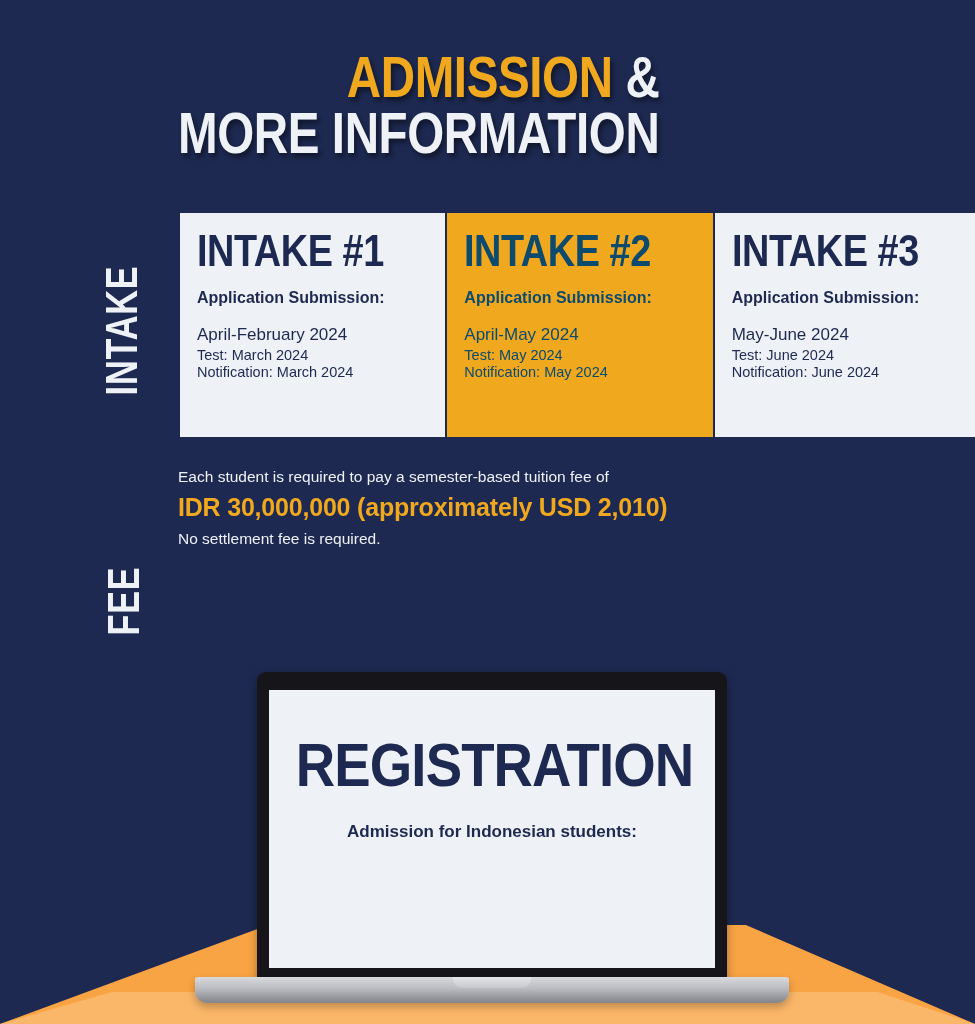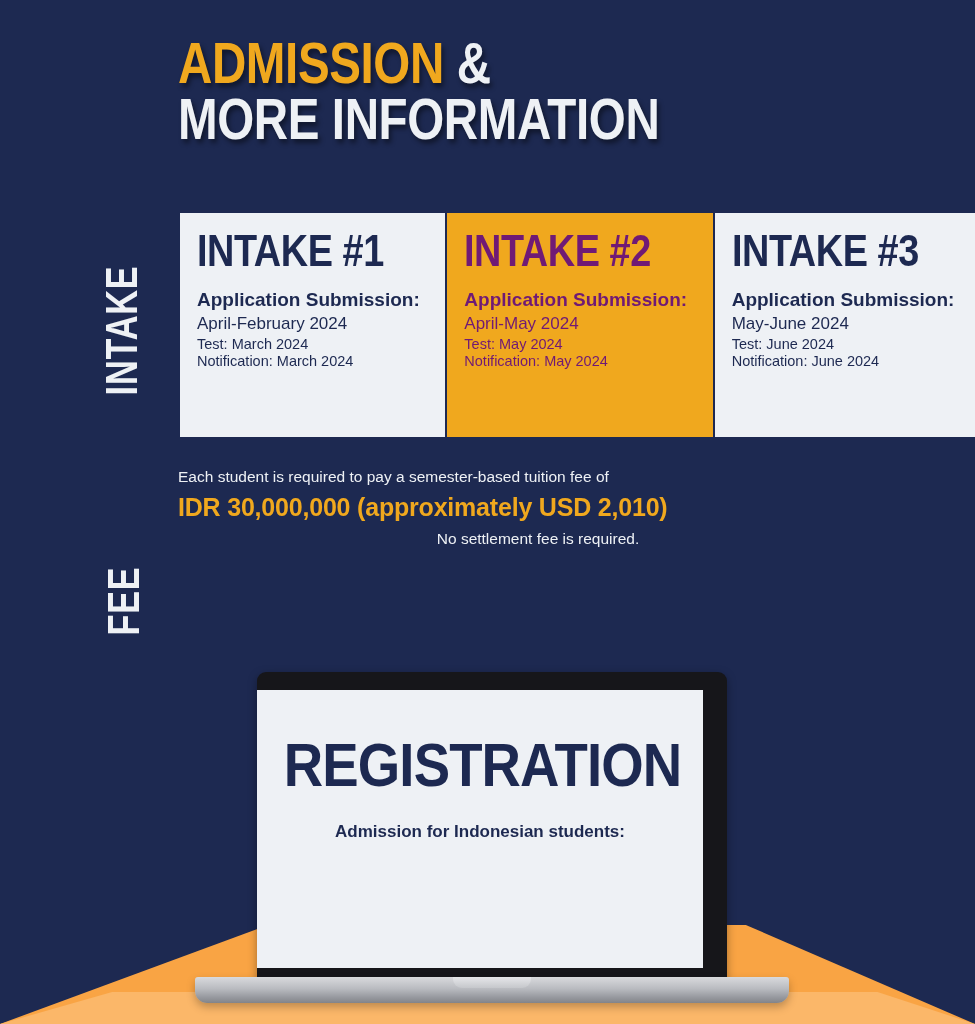--- a/index.html
+++ b/index.html
@@ -12,22 +12,23 @@
   #poster {
     position:relative;
     width:975px; height:1024px;
     background:#1d2951;
     overflow:hidden;
   }
 
   
   #title-block {
     position:absolute;
-    left:178px; top:38px;
+    left:178px; top:52px;
     line-height:0.86;
+    text-align:right;
   }
   .title-line {
     font-family:"Liberation Sans Narrow","Liberation Sans", sans-serif;
     font-weight:bold;
     font-size:58px;
     letter-spacing:-0.5px;
     transform:scaleX(0.82);
     transform-origin:left center;
     white-space:nowrap;
     text-shadow:3px 4px 6px rgba(0,0,0,0.45);
@@ -71,36 +72,36 @@
     display:flex;
     gap:2px;
   }
   .intake-col {
     flex:1 1 0;
     padding:16px 17px 0 17px;
     background:#eef1f5;
     color:#1d2951;
     position:relative;
   }
-  .intake-col.highlight { background:#f0a81e; color:#701a75; }
+  .intake-col.highlight { background:#f0a81e; color:#0c4a6e; }
   .intake-title {
     font-family:"Liberation Sans Narrow","Liberation Sans", sans-serif;
     font-weight:bold;
     font-size:44px;
     line-height:1.0;
     letter-spacing:-0.5px;
     transform:scaleX(0.86);
     transform-origin:left center;
     white-space:nowrap;
     margin-bottom:16px;
   }
   .intake-sub {
-    font-size:19px;
-    font-weight:bold;
-    margin-bottom:3px;
+    font-size:16px;
+    font-weight:bold;
+    margin-bottom:18px;
   }
   .intake-period {
     font-size:17px;
     font-weight:normal;
     margin-bottom:2px;
   }
   .intake-row {
     font-size:14.5px;
     margin-bottom:1px;
   }
@@ -122,21 +123,20 @@
   #fee-amount {
     font-size:25px;
     font-weight:bold;
     color:#f0a81e;
     letter-spacing:-0.2px;
     margin-bottom:6px;
   }
   #fee-note {
     font-size:15.5px;
     line-height:1.4;
-    text-align:center;
   }
   #fee-disclaimer {
     position:absolute;
     left:178px; top:580px;
     width:715px;
     color:#eef1f5;
     font-size:15.5px;
     line-height:1.72;
   }
 
@@ -168,21 +168,21 @@
   #laptop-lid {
     position:absolute;
     left:0; top:0;
     width:470px; height:308px;
     background:#16161a;
     border-radius:9px 9px 2px 2px;
     box-shadow:0 3px 10px rgba(0,0,0,0.35);
   }
   #laptop-screen {
     position:absolute;
-    left:0; top:18px;
+    left:12px; top:18px;
     width:446px; height:278px;
     background:#eef1f5;
     overflow:hidden;
   }
   #screen-content {
     position:absolute;
     left:0; top:0; width:446px;
     padding-top:44px;
     text-align:center;
     color:#1d2951;

